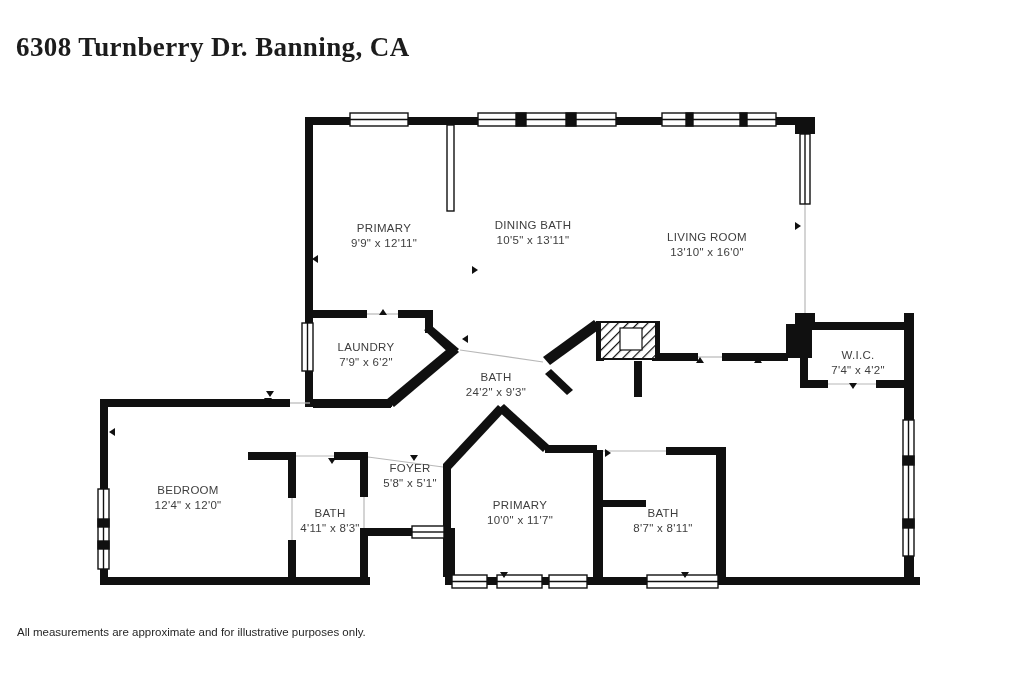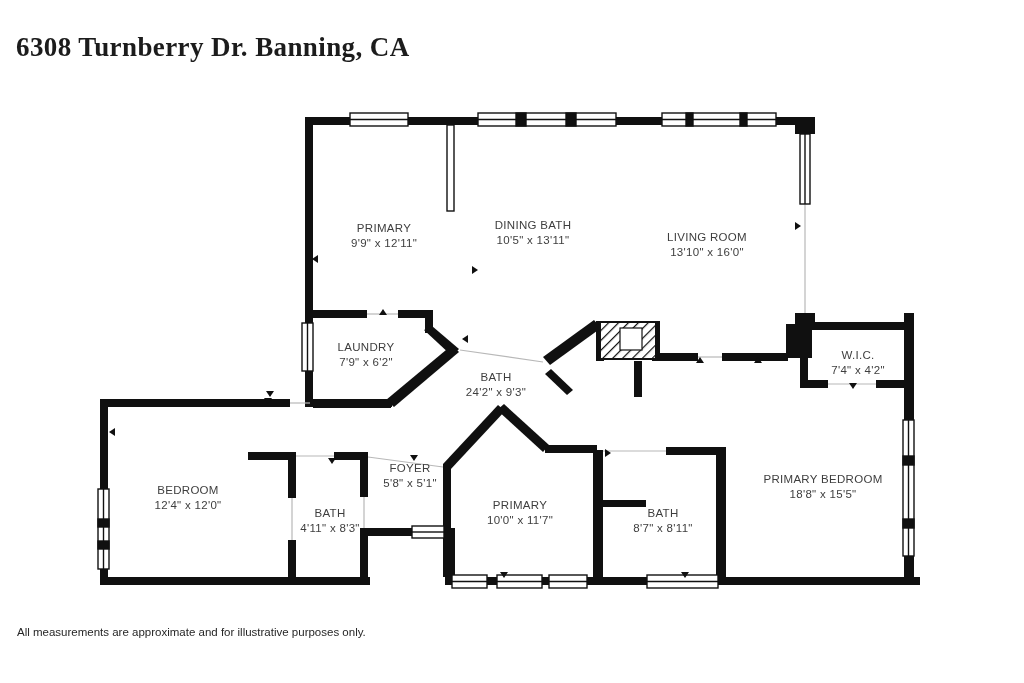--- a/index.html
+++ b/index.html
@@ -232,22 +232,18 @@
     <div>5'8" x 5'1"</div>
   </div>
   <div class="room-label" style="left:520px;top:513px">
     <div>PRIMARY</div>
     <div>10'0" x 11'7"</div>
   </div>
   <div class="room-label" style="left:663px;top:521px">
     <div>BATH</div>
     <div>8'7" x 8'11"</div>
   </div>
-  <div class="room-label" style="left:823px;top:487px">
-    <div>PRIMARY BEDROOM</div>
-    <div>18'8" x 15'5"</div>
-  </div>
 
   <div class="footer">
     <div>All measurements are approximate and for illustrative purposes only.</div>
   </div>
 
 </div>
 
 </body></html>

